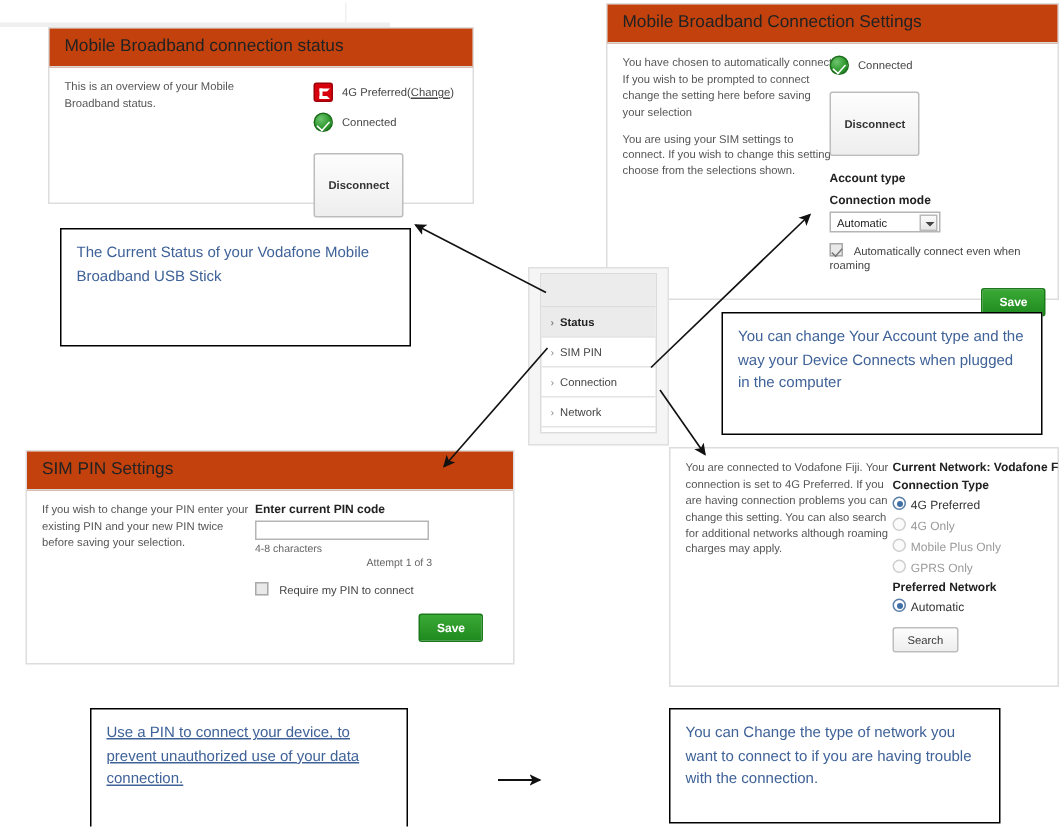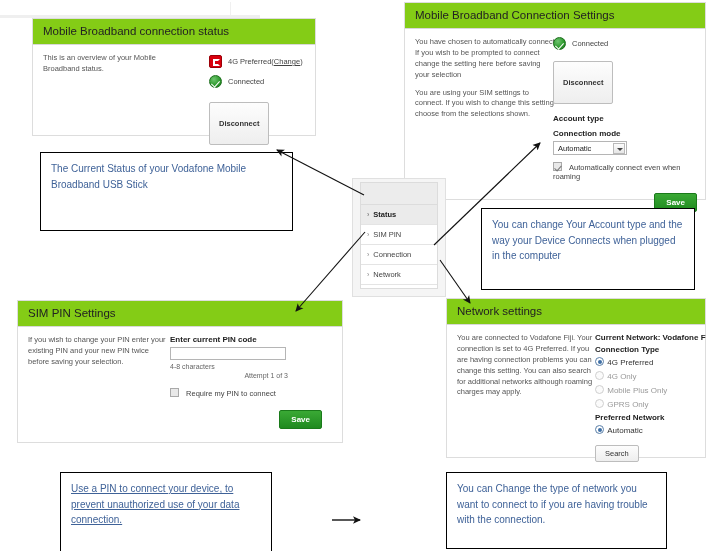--- a/index.html
+++ b/index.html
@@ -15,21 +15,21 @@
   .stage{position:absolute;left:0;top:0;width:706px;height:551px;}
 
   
   .panel{
     position:absolute;
     background:#ffffff;
     border:1px solid #dddddd;
     box-sizing:border-box;
   }
   .panel-head{
-    background:#84cc16;
+    background:#c2410c;
     border-bottom:1px solid #d8d8d8;
     height:25px;
     line-height:25px;
     padding:0 10px;
     font-size:11.5px;
     color:#222;
     font-weight:normal;
     white-space:nowrap;
   }
   .panel-body{
@@ -288,21 +288,20 @@
           <span class="t">Require my PIN to connect</span>
         </div>
         <div style="text-align:right;width:152px;margin-top:10px;">
           <span class="btn-green">Save</span>
         </div>
       </div>
     </div>
   </div>
 
   <div class="panel" style="left:446px;top:298px;width:260px;height:160px;">
-    <div class="panel-head">Network settings</div>
     <div class="panel-body">
       <div class="desc" style="width:140px;">You are connected to Vodafone Fiji. Your connection is set to 4G Preferred. If you are having connection problems you can change this setting. You can also search for additional networks although roaming charges may apply.</div>
       <div class="col-right" style="left:148px;top:8px;width:115px;">
         <div style="font-size:8px;font-weight:bold;color:#222;white-space:nowrap;">Current Network: Vodafone Fiji</div>
         <div style="font-size:8px;font-weight:bold;color:#222;margin-top:3px;margin-bottom:3px;">Connection Type</div>
         <div class="rrow">
           <span class="radio on"></span>
           <span class="t">4G Preferred</span>
         </div>
         <div class="rrow dim">
@@ -322,21 +321,21 @@
           <span class="radio on"></span>
           <span class="t">Automatic</span>
         </div>
         <div style="margin-top:7px;">
           <span class="btn-gray" style="font-weight:normal;padding:3px 9px;">Search</span>
         </div>
       </div>
     </div>
   </div>
 
-  <div class="callout" style="left:40px;top:152px;width:253px;height:79px;">
+  <div class="callout" style="left:40px;top:152px;width:234px;height:79px;">
     <span>The Current Status of your Vodafone Mobile Broadband USB Stick</span>
   </div>
 
   <div class="callout" style="left:481px;top:208px;width:214px;height:82px;">
     <span>You can change Your Account type and the way your Device Connects when plugged in the computer</span>
   </div>
 
   <div class="callout" style="left:60px;top:472px;width:212px;height:88px;text-decoration:underline;">
     <span>Use a PIN to connect your device, to prevent unauthorized use of your data connection.</span>
   </div>

